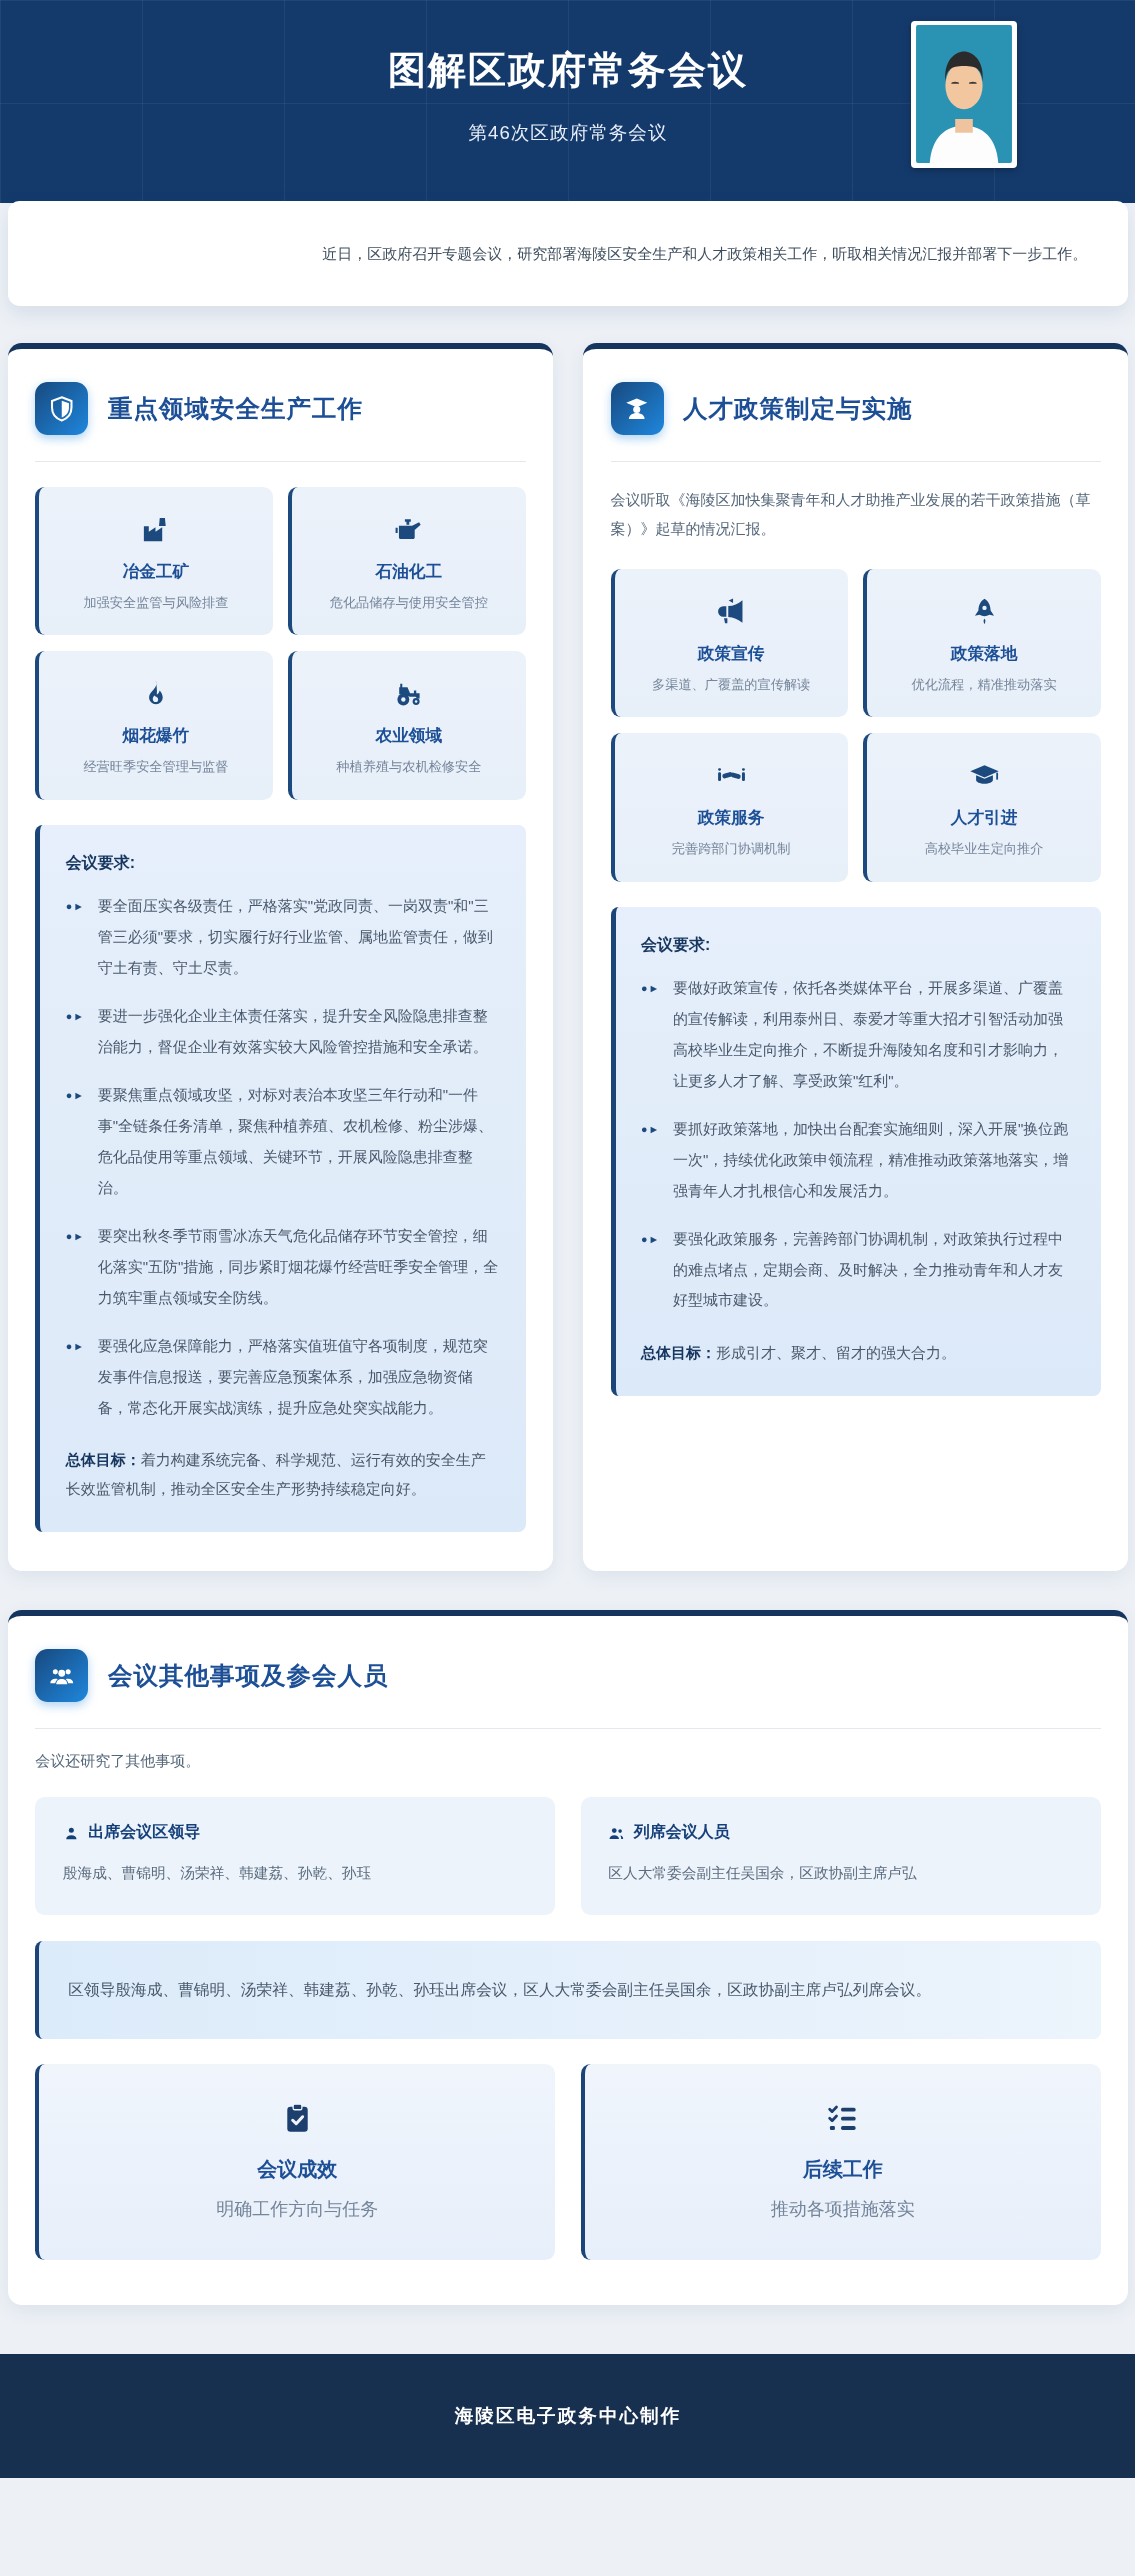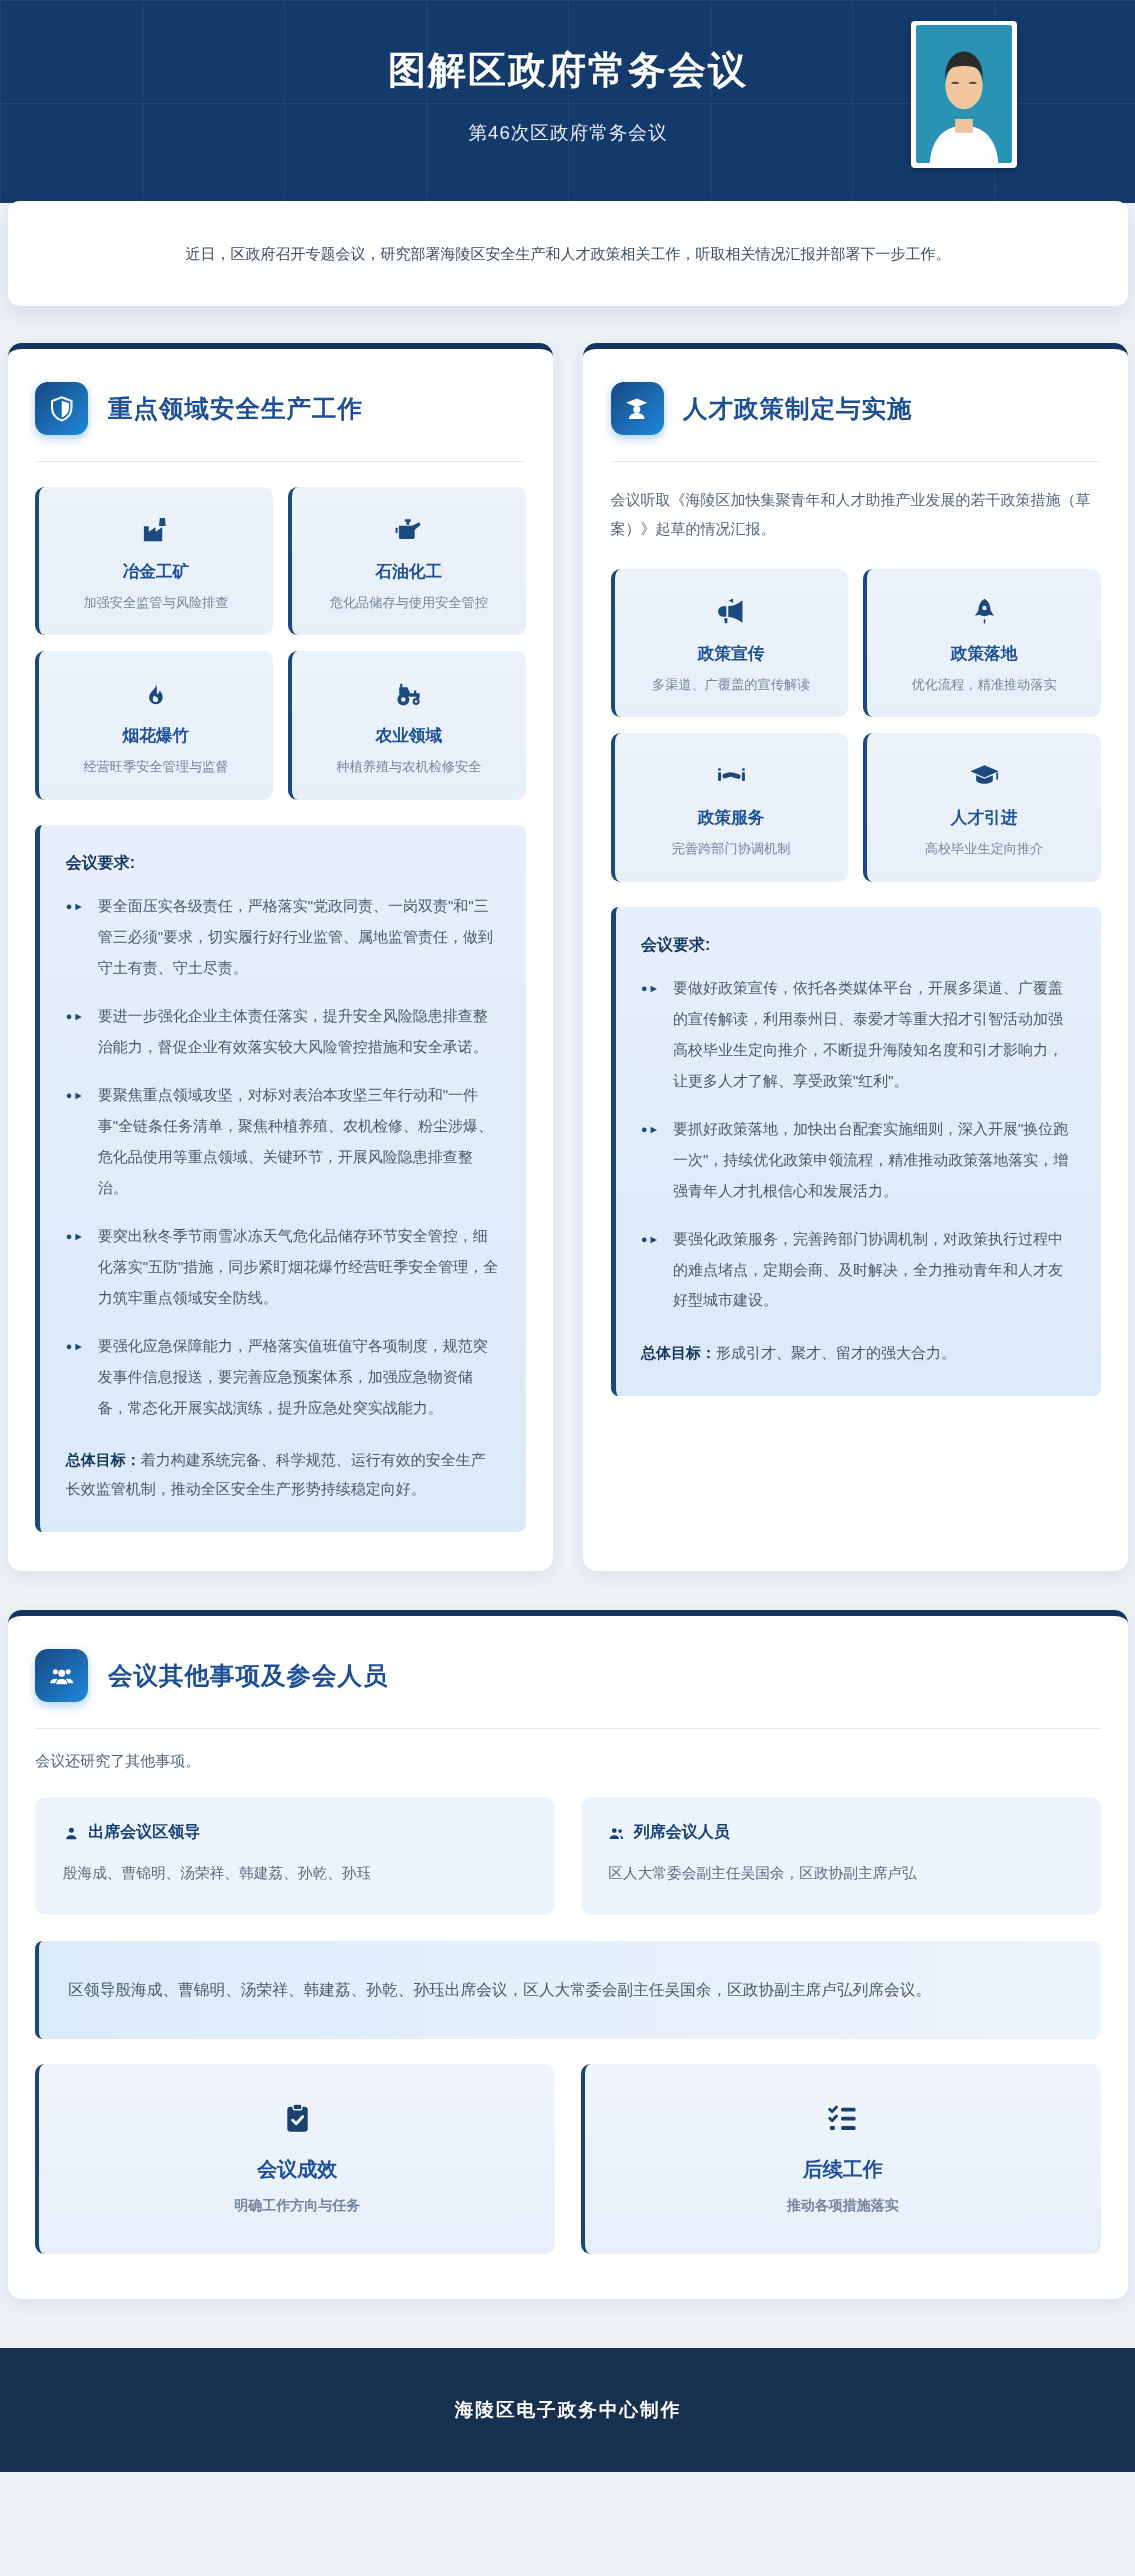--- a/index.html
+++ b/index.html
@@ -29,21 +29,21 @@
     width:96px;height:138px;background:#fff;border-radius:3.9px;
     padding:4.9px;box-shadow:0 2px 7.8px rgba(0,0,0,0.3);
   }
   .photo{width:96px;height:138px;border-radius:2px;overflow:hidden;display:block;}
   
   .intro-card{
     margin:-2px 7.8px 0;
     background:#fff;border-radius:11.8px;
     box-shadow:0 7.8px 19.6px rgba(20,58,108,0.10);
     padding:39px 41px;
-    text-align:center;
+    text-align:right;
     font-size:15px;line-height:1.8;color:#3f4e5e;
     position:relative;z-index:2;
   }
   
   .columns{display:flex;gap:30px;margin:37px 7.8px 0;align-items:stretch;}
   .section-card{
     flex:1;background:#fff;border-radius:13.7px;
     border-top:6.9px solid #16355e;
     box-shadow:0 5.9px 17.7px rgba(20,58,108,0.08);
     padding:33px 27.5px 39px;
@@ -105,21 +105,21 @@
   }
   .final-grid{display:grid;grid-template-columns:1fr 1fr;gap:25.5px;margin-top:25.5px;}
   .final-card{
     background:linear-gradient(180deg,#f0f5fc 0%,#e7effa 100%);
     border-radius:9.8px;border-left:4.9px solid #1b4578;
     padding:35px 19.6px 39px;text-align:center;
   }
   .final-icon{color:#1c3f6e;height:39px;display:flex;align-items:center;justify-content:center;}
   .final-icon svg{width:35px;height:35px;}
   .final-title{color:#1d4f96;font-weight:bold;font-size:20px;margin-top:17.7px;}
-  .final-sub{color:#75859a;font-size:14px;margin-top:13.7px;font-weight:bold;}
+  .final-sub{color:#75859a;font-size:18px;margin-top:13.7px;}
   
   .footer{
     margin-top:49px;height:124px;background:#18304f;
     display:flex;align-items:center;justify-content:center;
     color:#fff;font-size:18.6px;font-weight:bold;letter-spacing:2px;
   }
 </style>
 </head>
 <body>
 

